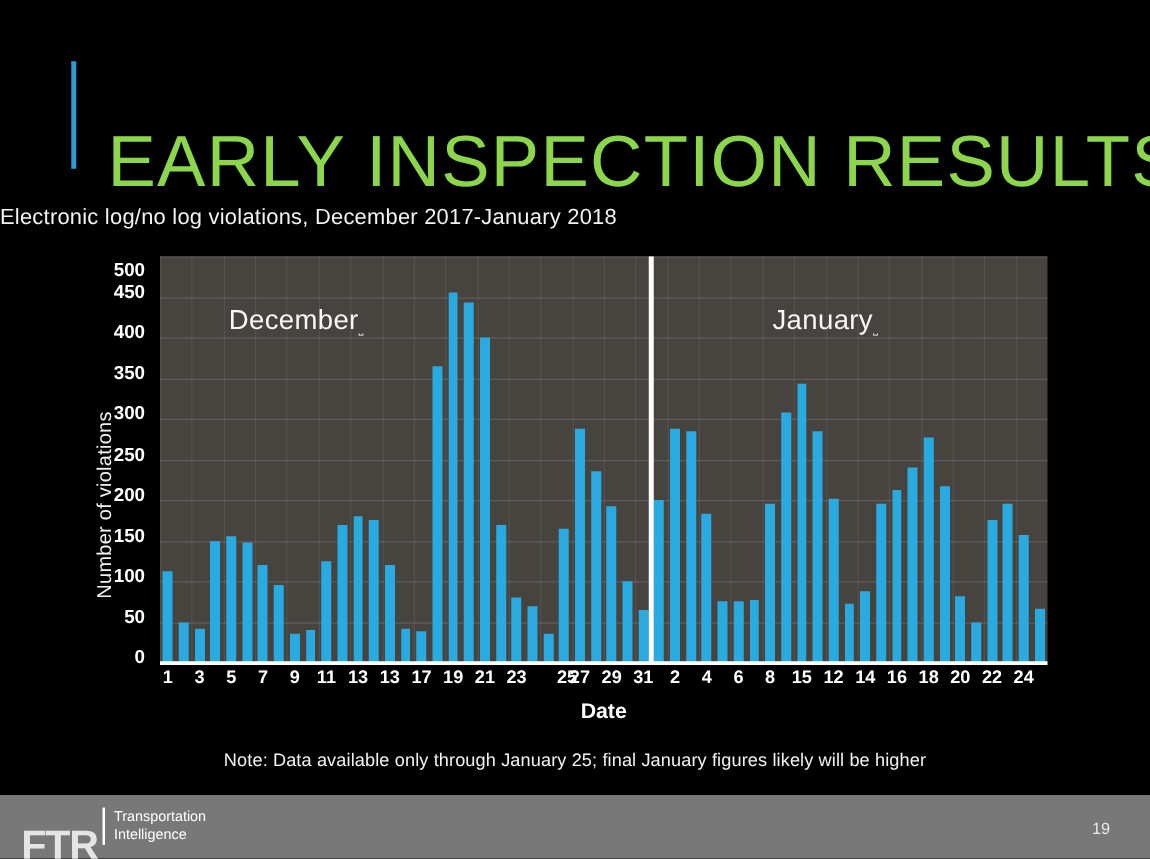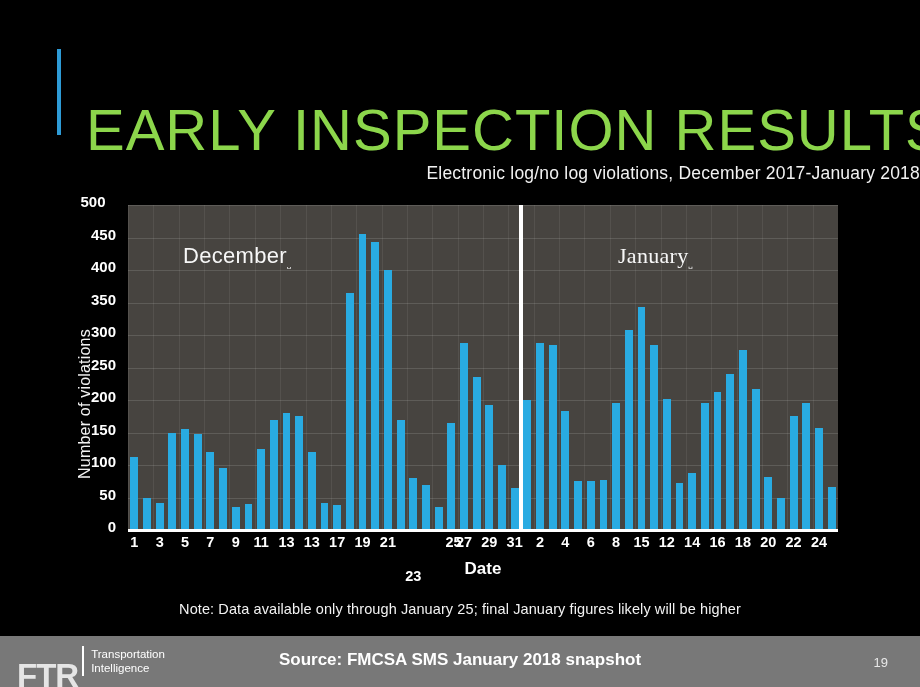--- a/index.html
+++ b/index.html
@@ -37,21 +37,21 @@
   
   #chart-block {
     position: absolute;
     left: 0px; top: 155px;
     width: 920px; height: 475px;
   }
   #chart-title {
     position: absolute;
     left: 0; top: 8px;
     width: 920px;
-    text-align: right;
+    text-align: left;
     color: #F2F2F2;
     font-size: 17.5px;
     letter-spacing: 0.2px;
   }
 
   
   #y-axis-title {
     position: absolute;
     left: -45px; top: 240px;
     width: 260px;
@@ -244,21 +244,21 @@
         <div class="y-tick" style="top: 325px;">0</div>
         <div class="y-tick" style="top: 292.5px;">50</div>
         <div class="y-tick" style="top: 260px;">100</div>
         <div class="y-tick" style="top: 227.5px;">150</div>
         <div class="y-tick" style="top: 195px;">200</div>
         <div class="y-tick" style="top: 162.5px;">250</div>
         <div class="y-tick" style="top: 130px;">300</div>
         <div class="y-tick" style="top: 97.5px;">350</div>
         <div class="y-tick" style="top: 65px;">400</div>
         <div class="y-tick" style="top: 32.5px;">450</div>
-        <div class="y-tick" style="top: 0px; text-align: center;">500</div>
+        <div class="y-tick" style="top: 15px;">500</div>
       </div>
 
     <div id="plot-area">
       <div id="grid-layer">
           <div class="gridline-h" style="top: 292.5px;"></div>
           <div class="gridline-h" style="top: 260px;"></div>
           <div class="gridline-h" style="top: 227.5px;"></div>
           <div class="gridline-h" style="top: 195px;"></div>
           <div class="gridline-h" style="top: 162.5px;"></div>
           <div class="gridline-h" style="top: 130px;"></div>
@@ -348,37 +348,37 @@
           <div class="bar" style="left: 623.659px; width: 7.86071px; height: 141.05px;"></div>
           <div class="bar" style="left: 636.337px; width: 7.86071px; height: 53.3px;"></div>
           <div class="bar" style="left: 649.016px; width: 7.86071px; height: 32.5px;"></div>
           <div class="bar" style="left: 661.695px; width: 7.86071px; height: 113.75px;"></div>
           <div class="bar" style="left: 674.373px; width: 7.86071px; height: 127.4px;"></div>
           <div class="bar" style="left: 687.052px; width: 7.86071px; height: 102.05px;"></div>
           <div class="bar" style="left: 699.73px; width: 7.86071px; height: 42.9px;"></div>
         </div>
       <div id="month-divider" style="left: 391.036px;"></div>
       <div class="month-label" id="label-december" style="left: 55px; top: 38px; text-align: right;">December<span class="tick-mark">˽</span></div>
-      <div class="month-label" id="label-january" style="left: 490px; top: 38px; font-family: Liberation Serif, serif;">January<span class="tick-mark">˽</span></div>
+      <div class="month-label" id="label-january" style="left: 490px; top: 38px;">January<span class="tick-mark">˽</span></div>
     </div>
 
     <div id="x-baseline"></div>
     <div id="x-ticks">
         <div class="x-tick" style="left: 6.33929px;">1</div>
         <div class="x-tick" style="left: 31.6964px;">3</div>
         <div class="x-tick" style="left: 57.0536px;">5</div>
         <div class="x-tick" style="left: 82.4107px;">7</div>
         <div class="x-tick" style="left: 107.768px;">9</div>
         <div class="x-tick" style="left: 133.125px;">11</div>
         <div class="x-tick" style="left: 158.482px;">13</div>
         <div class="x-tick" style="left: 183.839px;">13</div>
         <div class="x-tick" style="left: 209.196px;">17</div>
         <div class="x-tick" style="left: 234.554px;">19</div>
         <div class="x-tick" style="left: 259.911px;">21</div>
-        <div class="x-tick" style="left: 285.268px; margin-top: 34px;">23</div>
+        <div class="x-tick" style="left: 285.268px;">23</div>
         <div class="x-tick" style="left: 310.625px; margin-left: 15px;">25</div>
         <div class="x-tick" style="left: 335.982px;">27</div>
         <div class="x-tick" style="left: 361.339px;">29</div>
         <div class="x-tick" style="left: 386.696px;">31</div>
         <div class="x-tick" style="left: 412.054px;">2</div>
         <div class="x-tick" style="left: 437.411px;">4</div>
         <div class="x-tick" style="left: 462.768px;">6</div>
         <div class="x-tick" style="left: 488.125px;">8</div>
         <div class="x-tick" style="left: 513.482px;">15</div>
         <div class="x-tick" style="left: 538.839px;">12</div>
@@ -395,17 +395,16 @@
 
   <div id="footer">
     <div id="ftr-logo">
       <span id="ftr-mark">FTR</span>
       <span id="ftr-divider"></span>
       <span id="ftr-tagline">
         <span>Transportation</span>
         <span>Intelligence</span>
       </span>
     </div>
-    <div id="footer-source">Source: FMCSA SMS January 2018 snapshot</div>
     <div id="page-number">19</div>
   </div>
 
 </div>
 
 </body></html>

